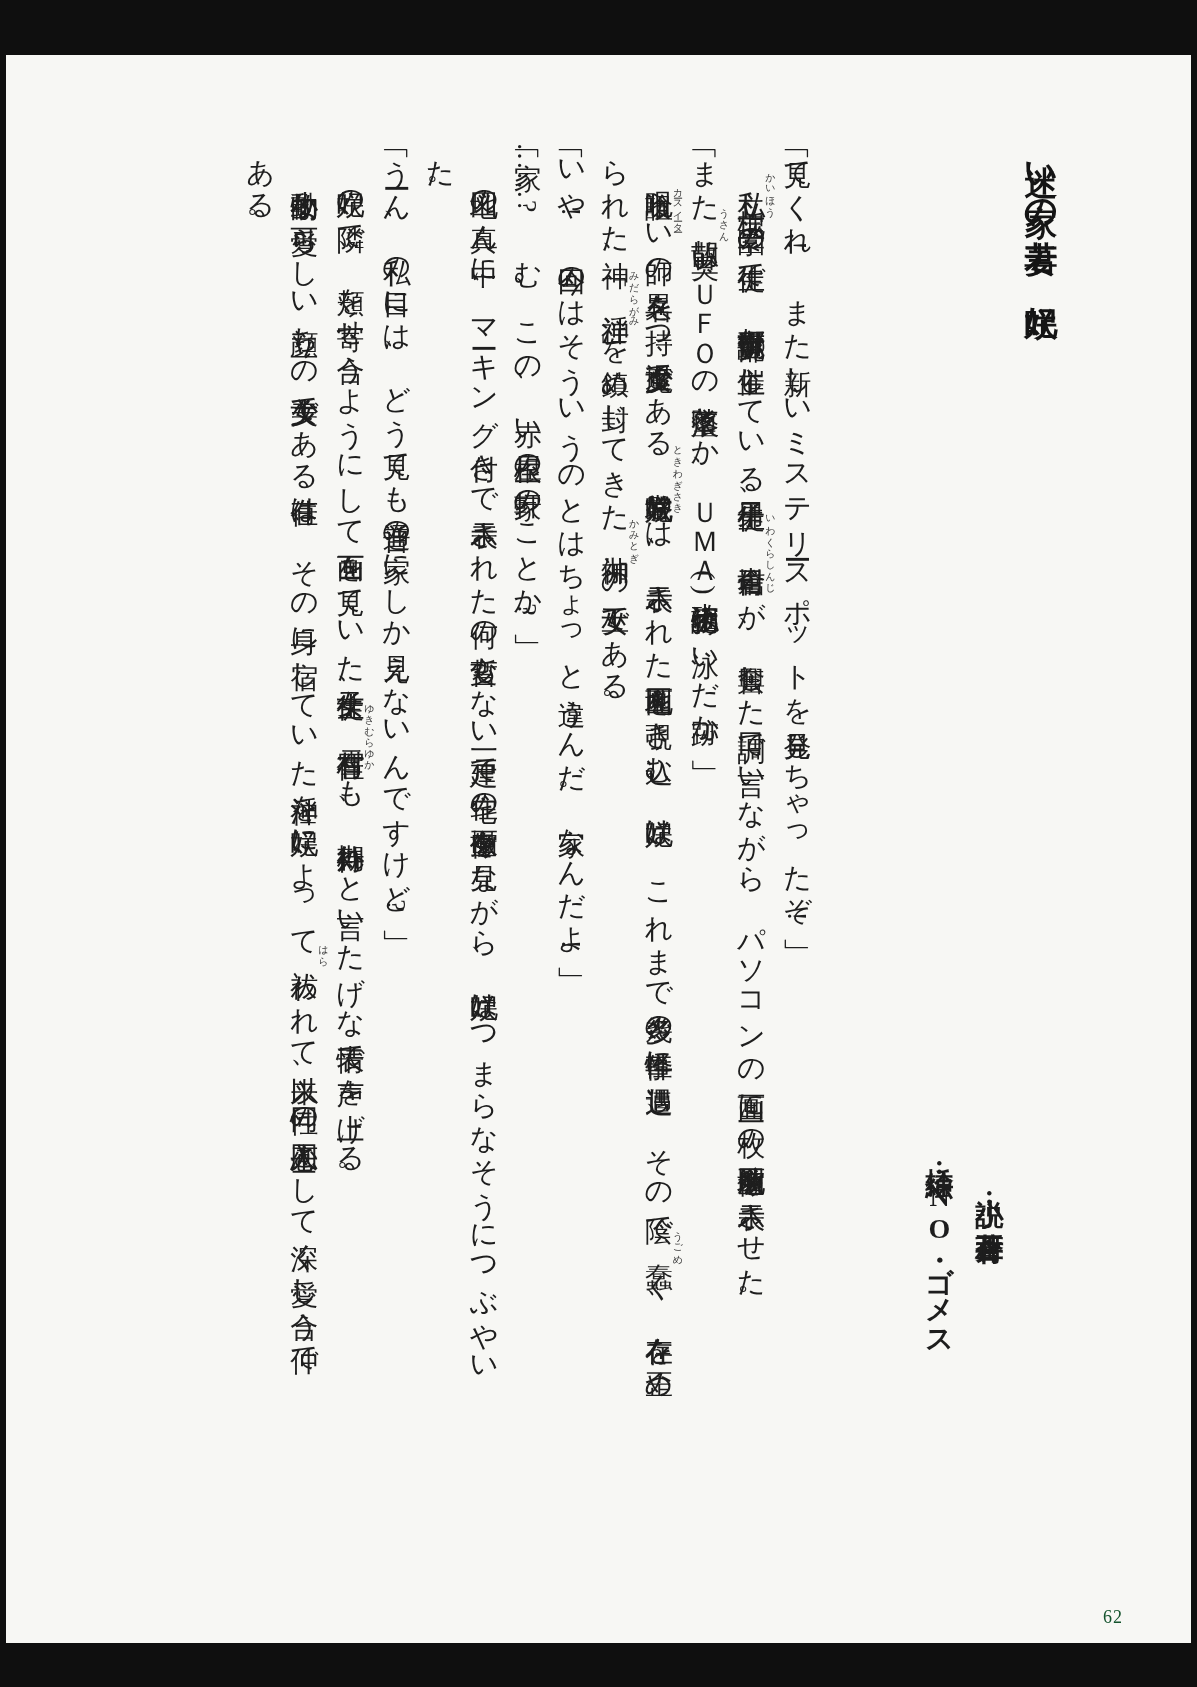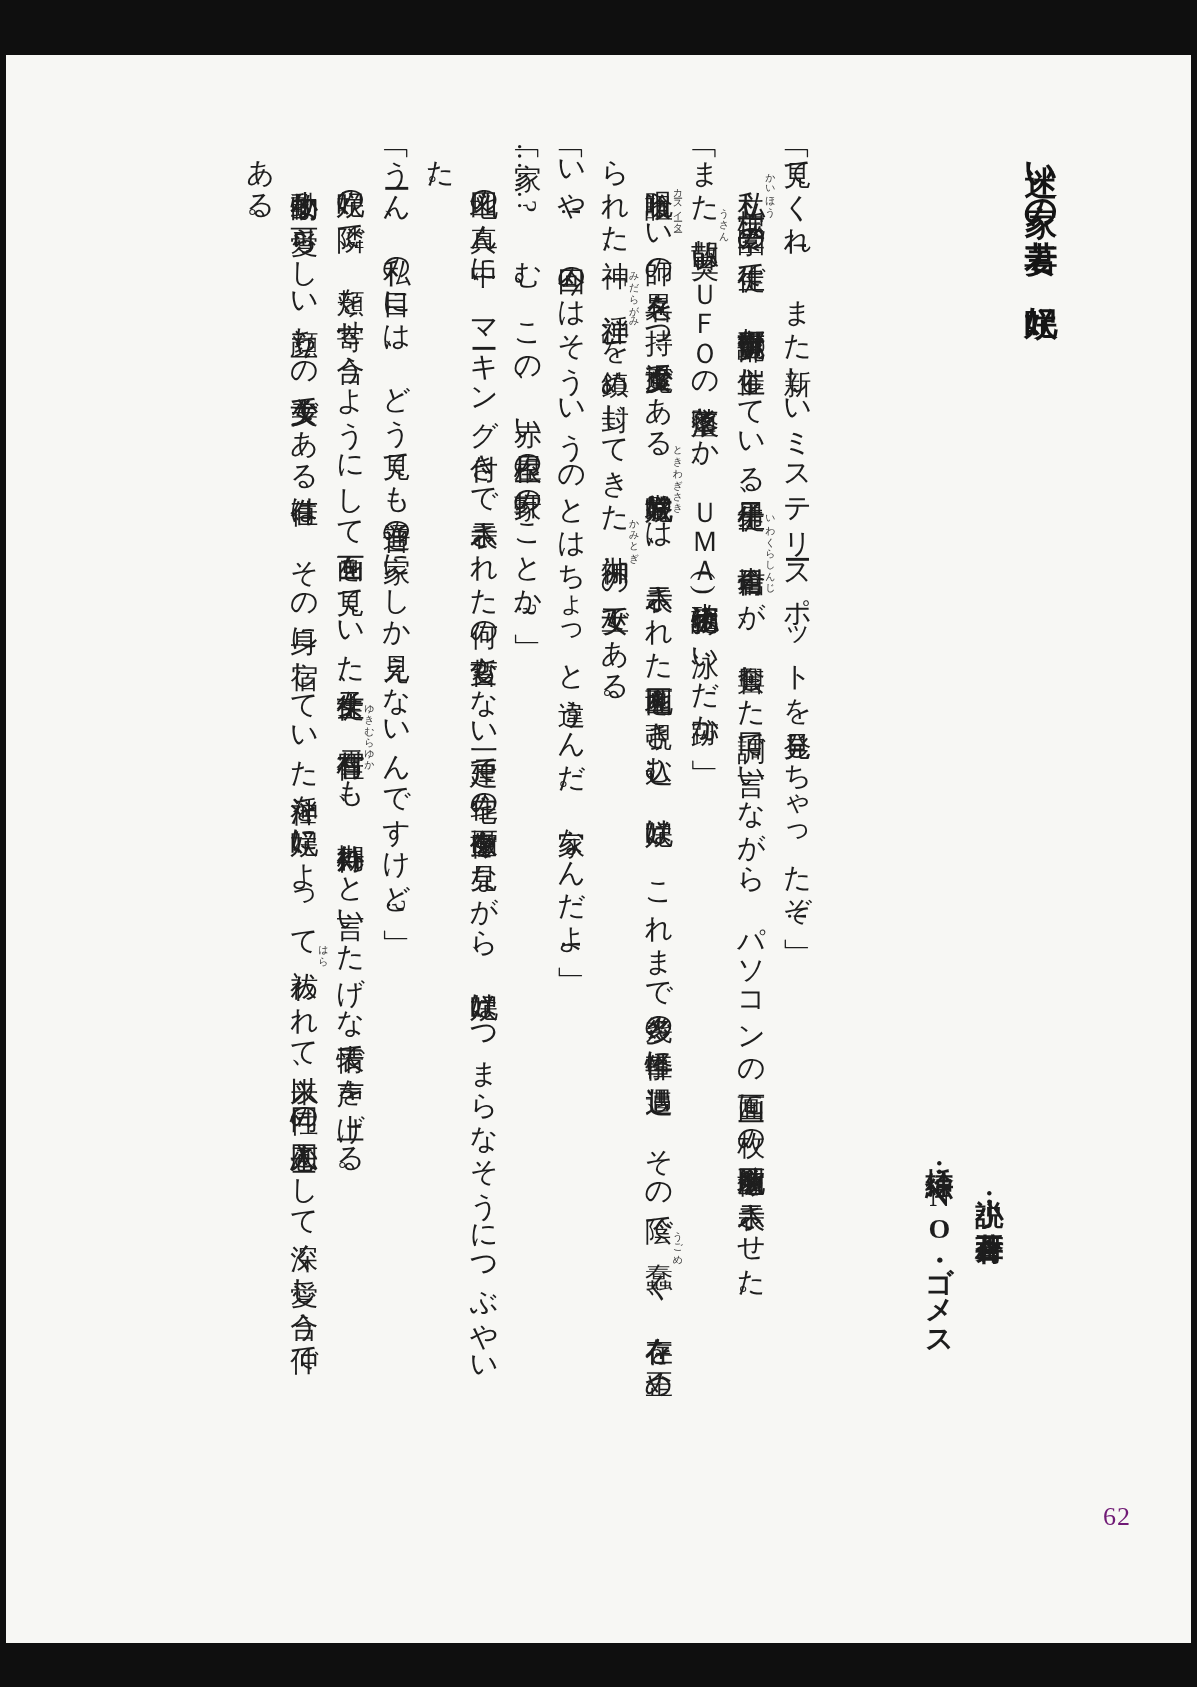--- a/index.html
+++ b/index.html
@@ -34,22 +34,22 @@
     font-size:28px; line-height:43.7px; letter-spacing:1px;
     color:#1e1e1e; text-align:start;
   }
   .body-text p { margin:0; padding:0; }
   ruby { ruby-align:center; }
   rt {
     font-size:10px; letter-spacing:0; line-height:1;
     color:#3a3a3a; font-weight:400;
   }
   .page-number {
-    position:absolute; left:1097px; top:1447px;
-    font-size:26px; color:#701a75; letter-spacing:1px;
+    position:absolute; left:1097px; top:1552px;
+    font-size:18px; color:#14532d; letter-spacing:1px;
   }
 </style>
 </head>
 <body>
 
 <div class="bar bar-top"></div>
 <div class="bar bar-bottom"></div>
 
 <div class="page">
   <h1 class="title">迷い家の若妻、　咲妃</h1>

